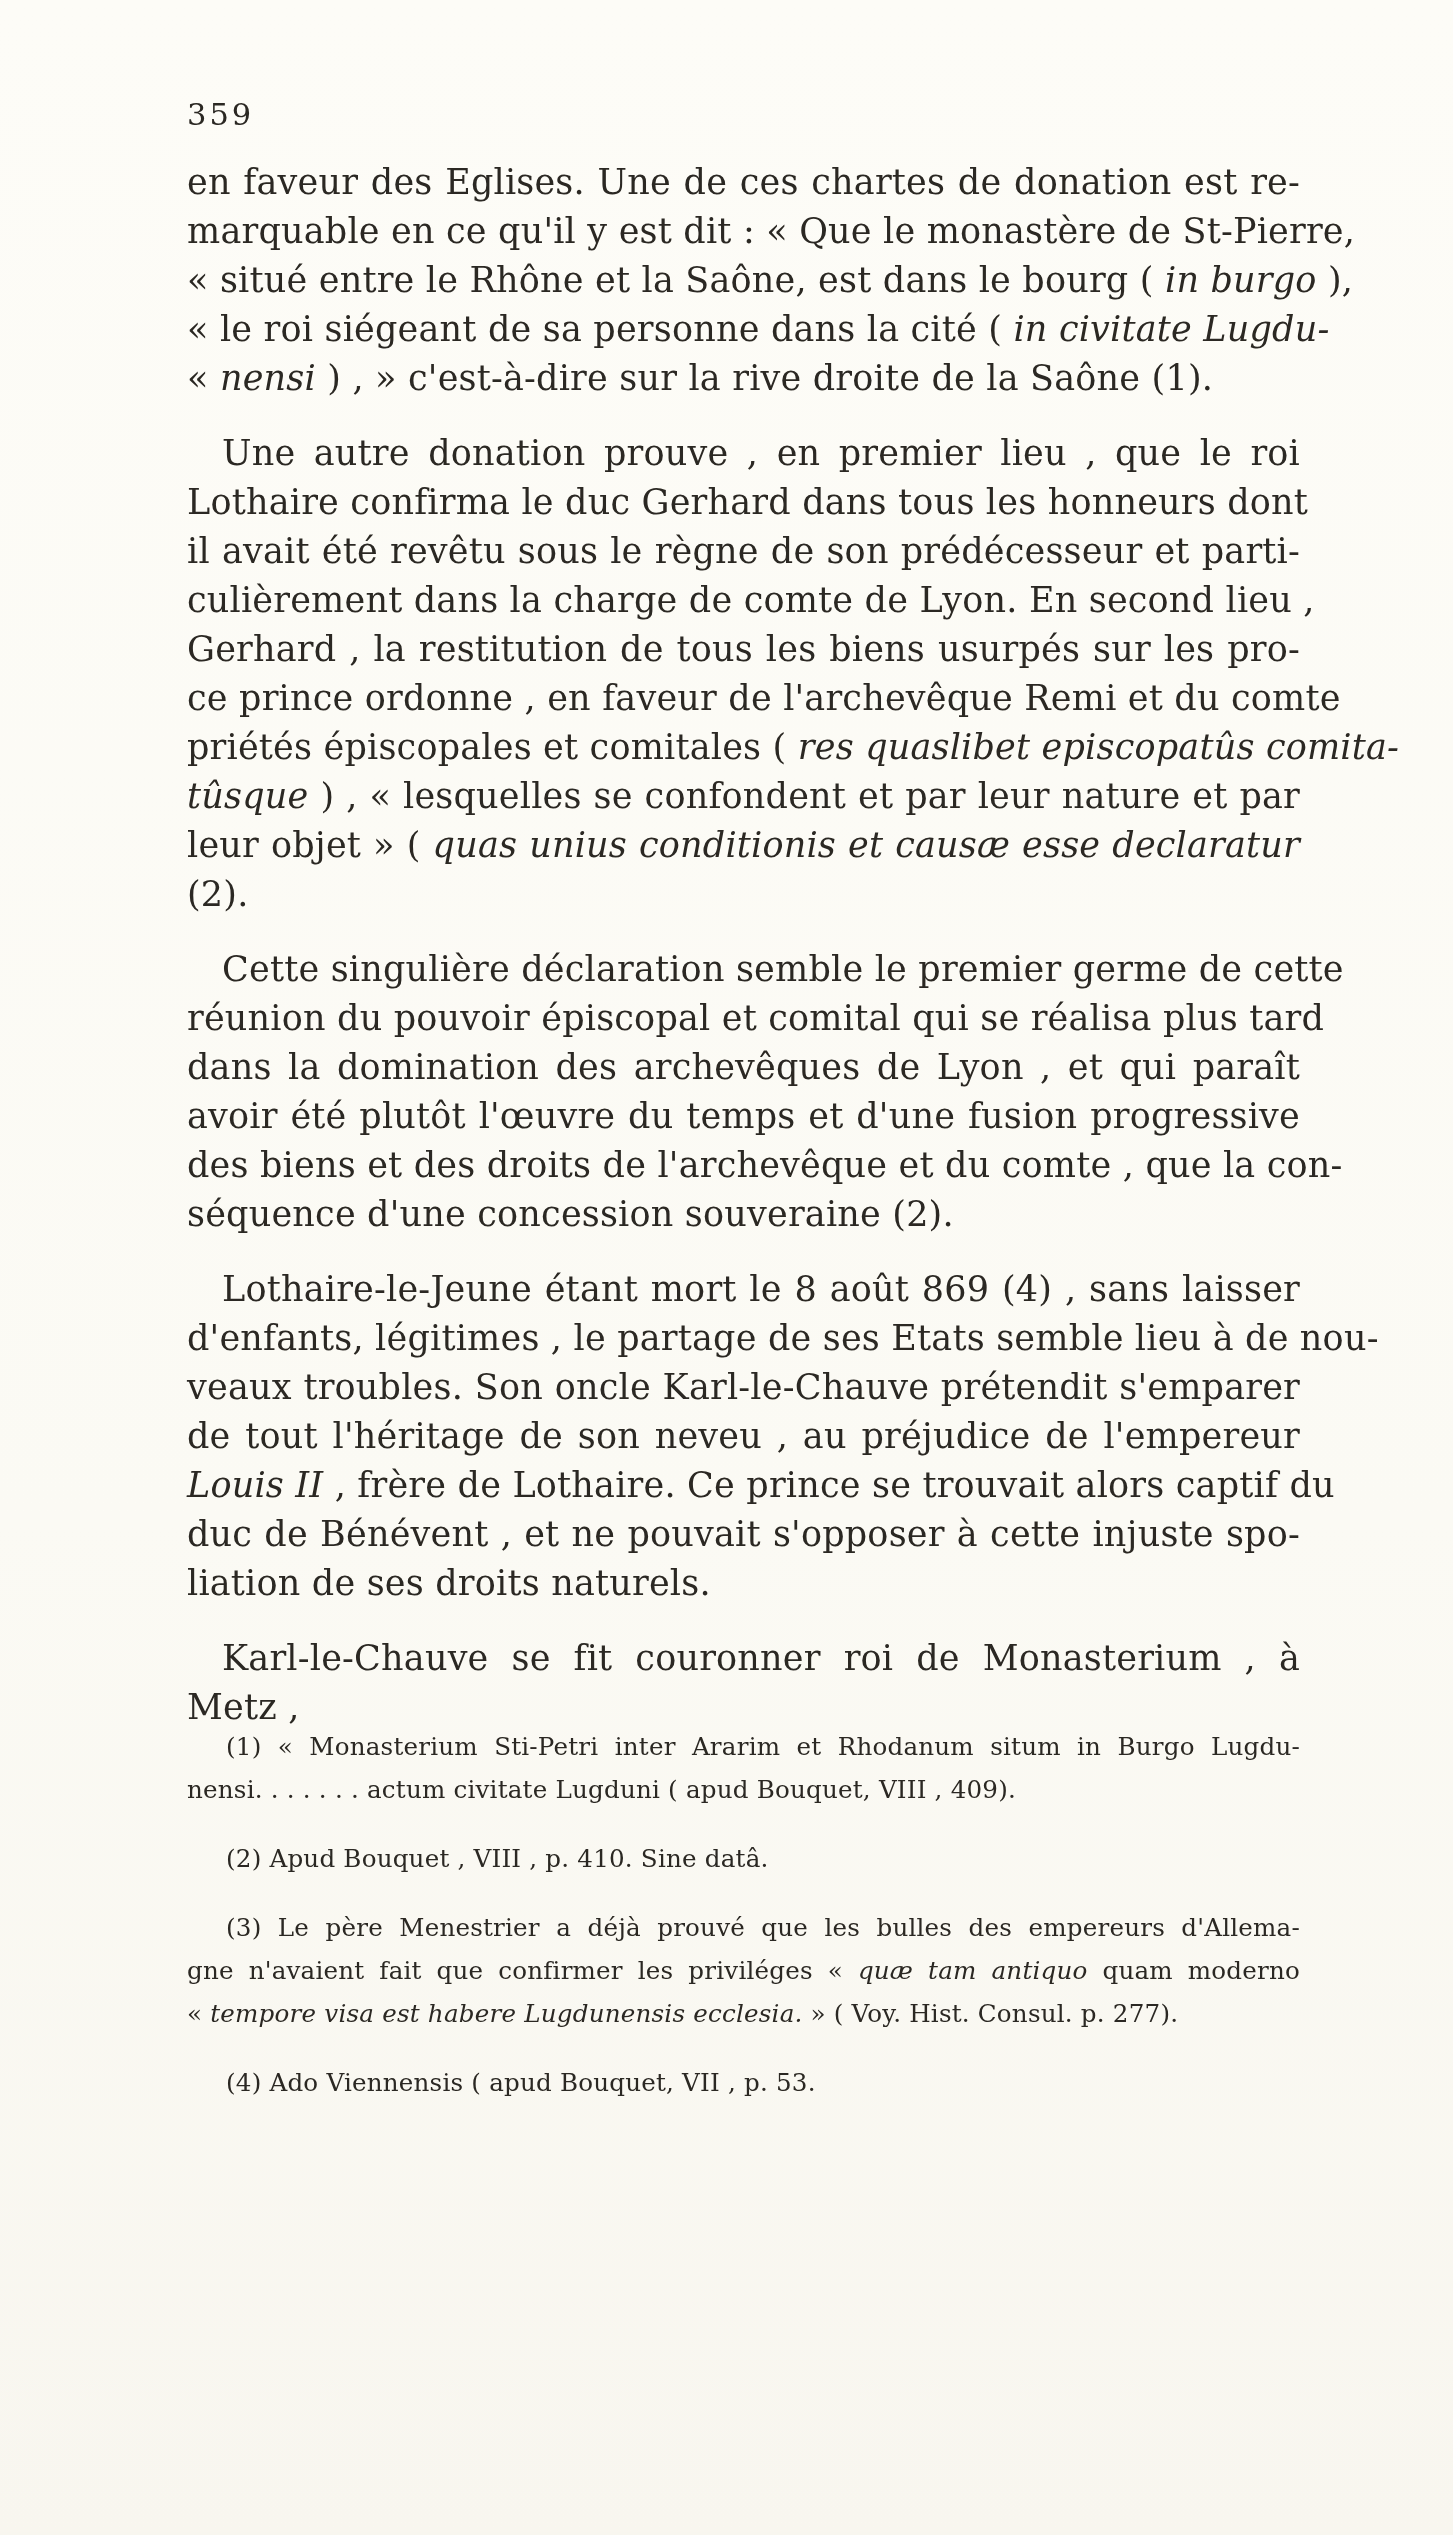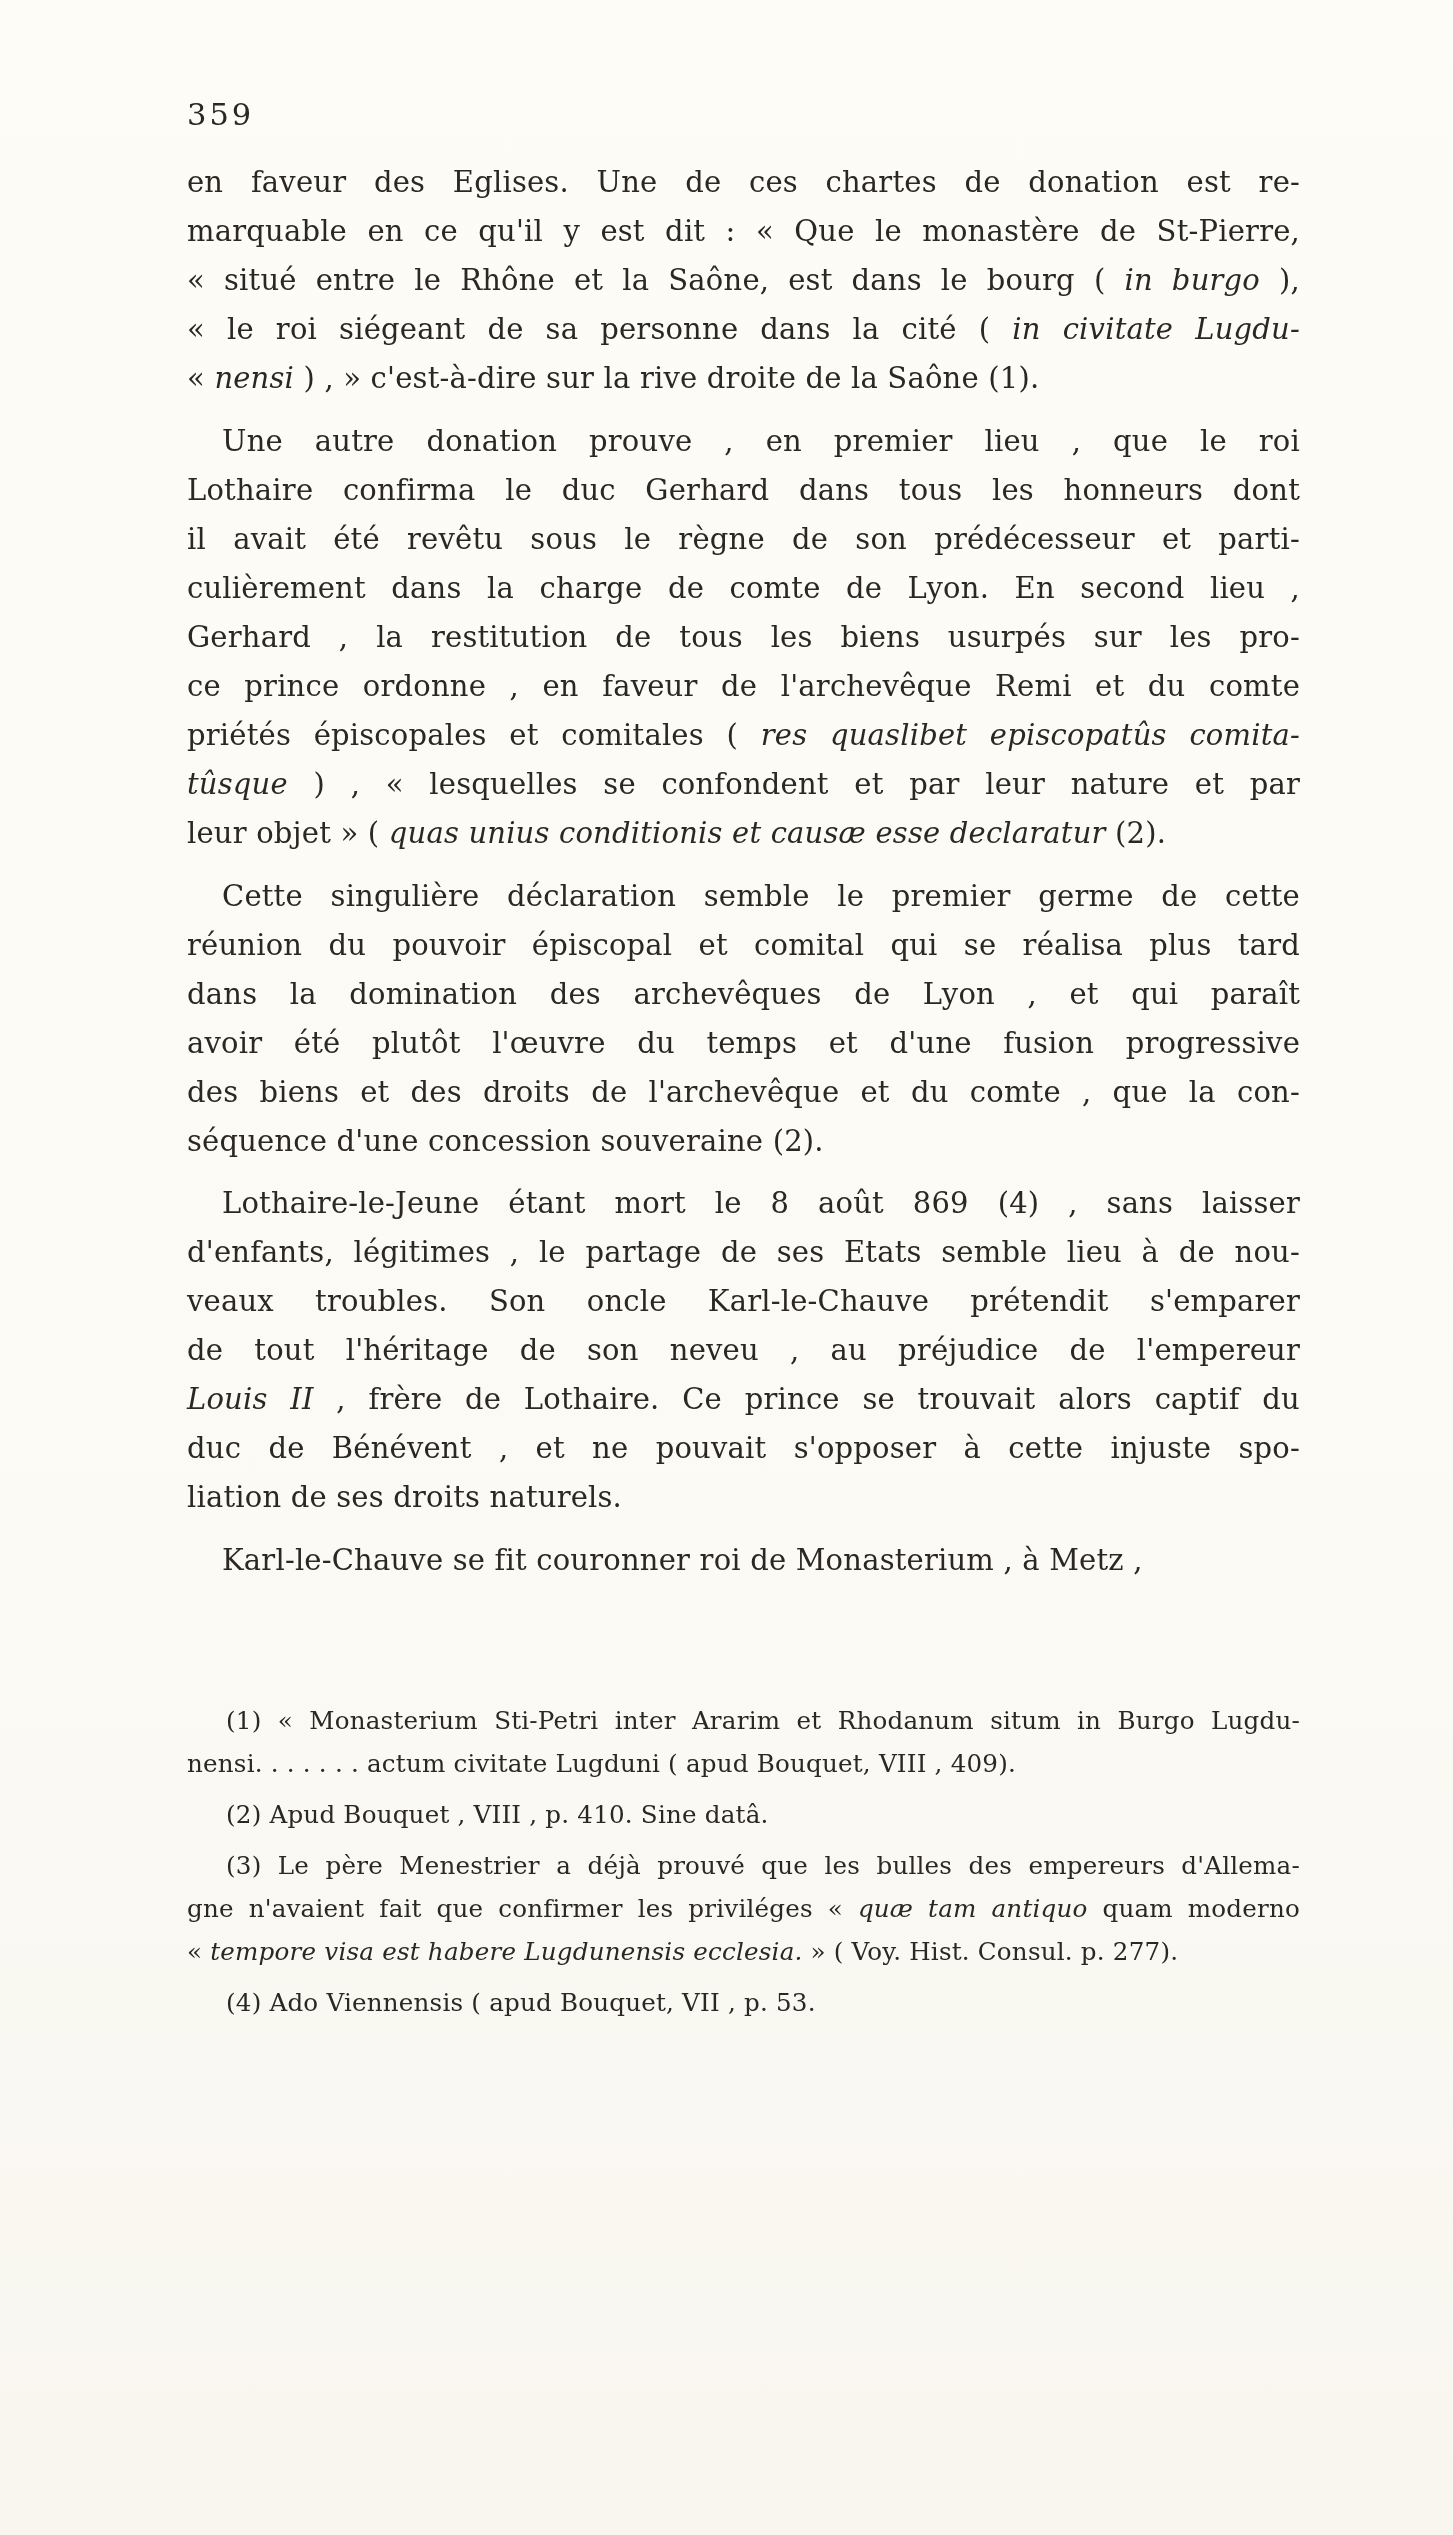--- a/index.html
+++ b/index.html
@@ -29,32 +29,33 @@
   .text-block {
     position: absolute;
     top: 158px;
     left: 187px;
     width: 1113px;
   }
   .para {
     margin: 0 0 13.8px 0;
   }
   .para .line {
-    font-size: 29px;
+    font-size: 35px;
     line-height: 49px;
     text-align: justify;
     text-align-last: justify;
     white-space: nowrap;
   }
   .para .line.last {
     text-align-last: left;
     white-space: normal;
   }
   .line.indent {
     text-indent: 35px;
+    margin-top: 26px;
   }
   .footnotes {
     position: absolute;
     top: 1699px;
     left: 187px;
     width: 1113px;
   }
   .footnote {
     margin: 0 0 7.9px 0;
   }

